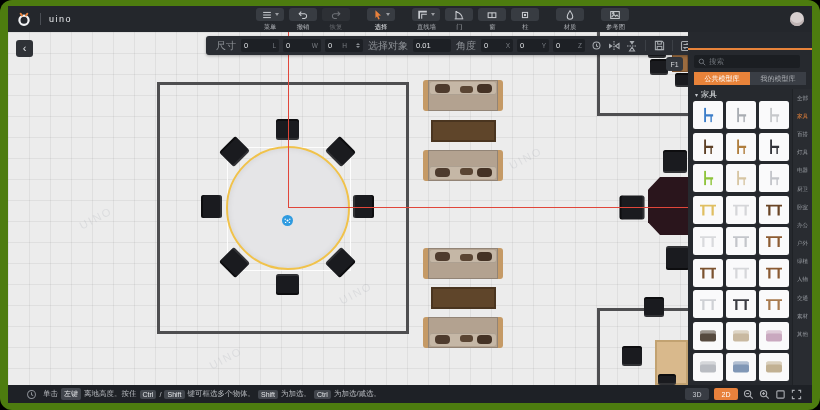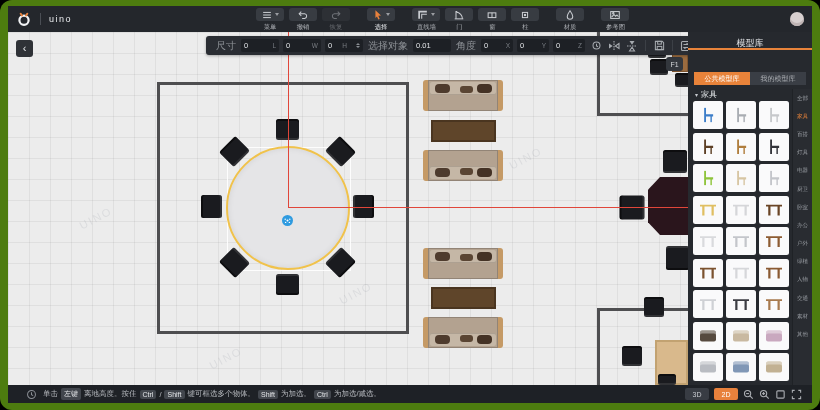--- a/index.html
+++ b/index.html
@@ -395,22 +395,28 @@
         <svg width="12" height="12" viewBox="0 0 12 12">
             <rect x="3.8" y="3.8" width="6.5" height="6.5"></rect>
             <path d="M8.2 1.8 H1.8 V8.2"></path>
           </svg>
       </span>
 
     </div>
   </div>
 
   <div class="sidebar">
-    <div class="sb-title">模型库</div>
     <div class="sb-underline"></div>
+    <div class="sb-search">
+      <svg width="8" height="8" viewBox="0 0 10 10">
+          <circle cx="4.2" cy="4.2" r="2.8"></circle>
+          <line x1="6.4" y1="6.4" x2="9" y2="9"></line>
+        </svg>
+      <span class="sb-ph">搜索</span>
+    </div>
     <div class="sb-tabs">
       <div class="sb-tab" data-active="true">公共模型库</div>
       <div class="sb-tab" data-active="false">我的模型库</div>
     </div>
     <div class="sb-section">
       <span class="sb-caret">▾</span>
       <span class="sb-sec-label">家具</span>
     </div>
     <div class="grid">
       <div class="cell" data-shape="chair" style="--c:#3d7ec9" title="blue-chair"></div>

